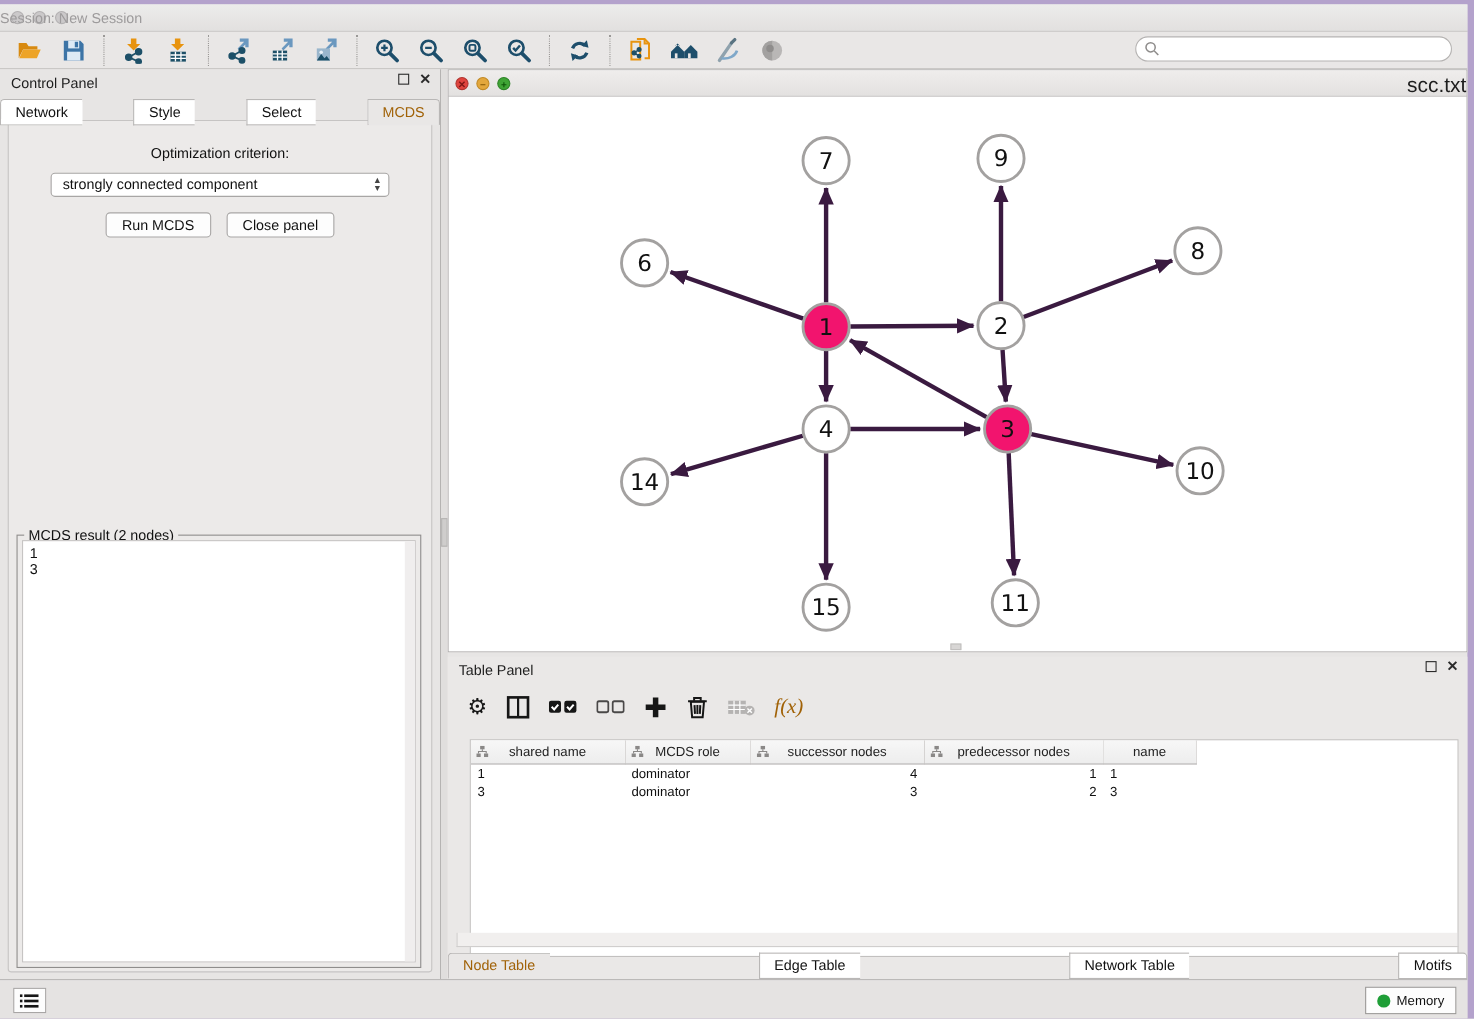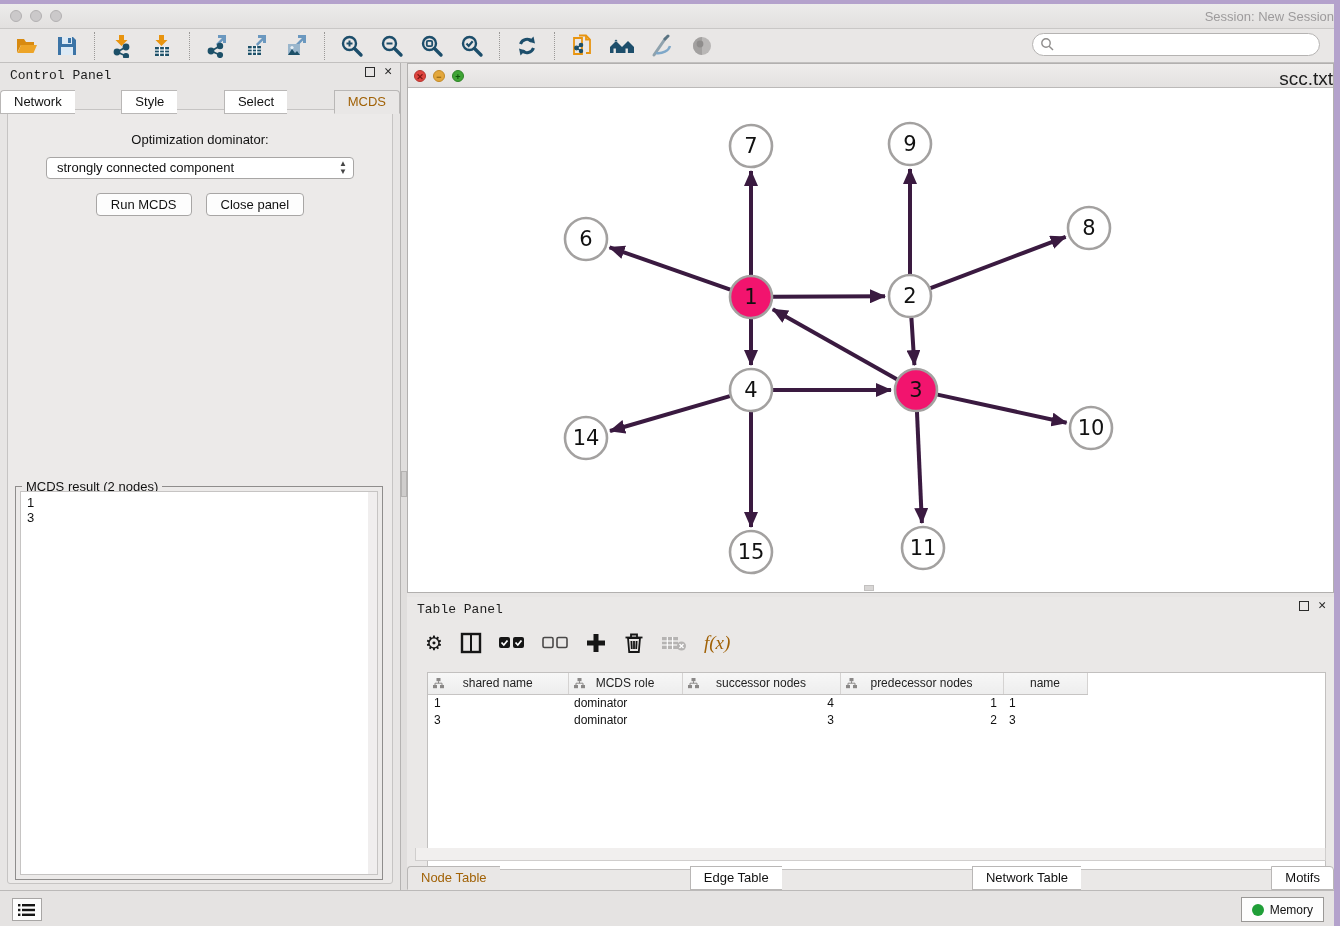--- a/index.html
+++ b/index.html
@@ -5,37 +5,37 @@
   * { margin:0; padding:0; box-sizing:border-box; }
   html,body { width:1340px; height:926px; overflow:hidden; }
   body { background:#b4a2cc; font-family:"Liberation Sans", sans-serif; position:relative; }
   #app { position:absolute; left:0; top:4px; width:1334px; height:922px; background:#e7e5e4; }
 
   
   #titlebar { position:absolute; left:0; top:0; width:100%; height:25px;
     background:linear-gradient(#ececeb,#e2e0df); border-bottom:1px solid #c9c7c6; }
   .tl-dot { width:12px; height:12px; border-radius:50%; background:#cbc9ca; border:1px solid #b3b1b2; display:inline-block; }
   #traffic-main { position:absolute; left:10px; top:6px; display:flex; gap:8px; }
-  #main-title { position:absolute; left:0; right:0; top:5px; text-align:right; font-size:13px; color:#9d9b9c; }
+  #main-title { position:absolute; left:0; right:0; top:5px; text-align:left; font-size:13px; color:#9d9b9c; }
 
   
   #toolbar { position:absolute; left:0; top:25px; width:100%; height:34px;
     background:#e9e7e6; border-bottom:1px solid #c2c0bf; display:flex; align-items:center; }
   .tb-group { display:flex; align-items:center; gap:14px; padding:0 14px; height:26px; }
   .tb-sep { width:1px; height:28px; border-left:1px dotted #9a9896; }
   .tb-icon { width:26px; height:26px; display:flex; align-items:center; justify-content:center; cursor:default; }
   #search-wrap { position:absolute; right:14px; top:4px; }
   #search-input { width:288px; height:23px; border:1px solid #b5b3b2; border-radius:12px;
     background:#fff; padding-left:26px; font-size:12px; color:#333; outline:none; }
   #search-icon { position:absolute; left:8px; top:4px; }
 
   
   #control-panel { position:absolute; left:0; top:59px; width:401px; height:827px;
     background:#e7e5e4; border-right:1px solid #b5b3b2; }
-  .panel-head { position:relative; height:24px; padding:5px 8px 0 10px; font-size:13px; color:#1d1d1d;font-family:Liberation Mono, monospace; }
+  .panel-head { position:relative; height:24px; padding:5px 8px 0 10px; font-size:13px; color:#1d1d1d; }
   .panel-head .btns { position:absolute; right:8px; top:4px; display:flex; gap:9px; align-items:center; }
   .float-box { width:10px; height:10px; border:1.5px solid #2b2b2b; background:transparent; display:inline-block; }
   .close-x { font-size:13px; font-weight:bold; color:#2b2b2b; line-height:10px; }
   .tabs-row { display:flex; justify-content:space-between; margin-top:3px; position:relative; z-index:2; }
   .tab { font-size:13px; padding:3px 13px 4px; background:#fff; border:1px solid #b9b7b6; border-right:none;
     color:#111; cursor:default; }
   .tab:first-child { border-top-left-radius:4px; }
   .tab:last-child { border-right:1px solid #b9b7b6; border-top-right-radius:4px; }
   .tab.selected { background:#e9e7e6; color:#a16207; border-bottom-color:#e9e7e6; }
   #cp-content { position:absolute; left:7px; right:7px; top:46px; bottom:6px;
@@ -308,21 +308,21 @@
         <span class="close-x">✕</span>
       </span>
     </div>
     <div class="tabs-row">
       <span class="tab">Network</span>
       <span class="tab">Style</span>
       <span class="tab">Select</span>
       <span class="tab selected">MCDS</span>
     </div>
     <div id="cp-content">
-      <div id="opt-label">Optimization dominator:</div>
+      <div id="opt-label">Optimization criterion:</div>
       <div id="criterion-select">
         <span>strongly connected component</span>
         <span class="stepper">▲<br>▼</span>
       </div>
       <div id="cp-buttons">
         <button class="cp-btn">Run MCDS</button>
         <button class="cp-btn">Close panel</button>
       </div>
       <div id="mcds-group">
         <span id="mcds-legend">MCDS result (2 nodes)</span>

